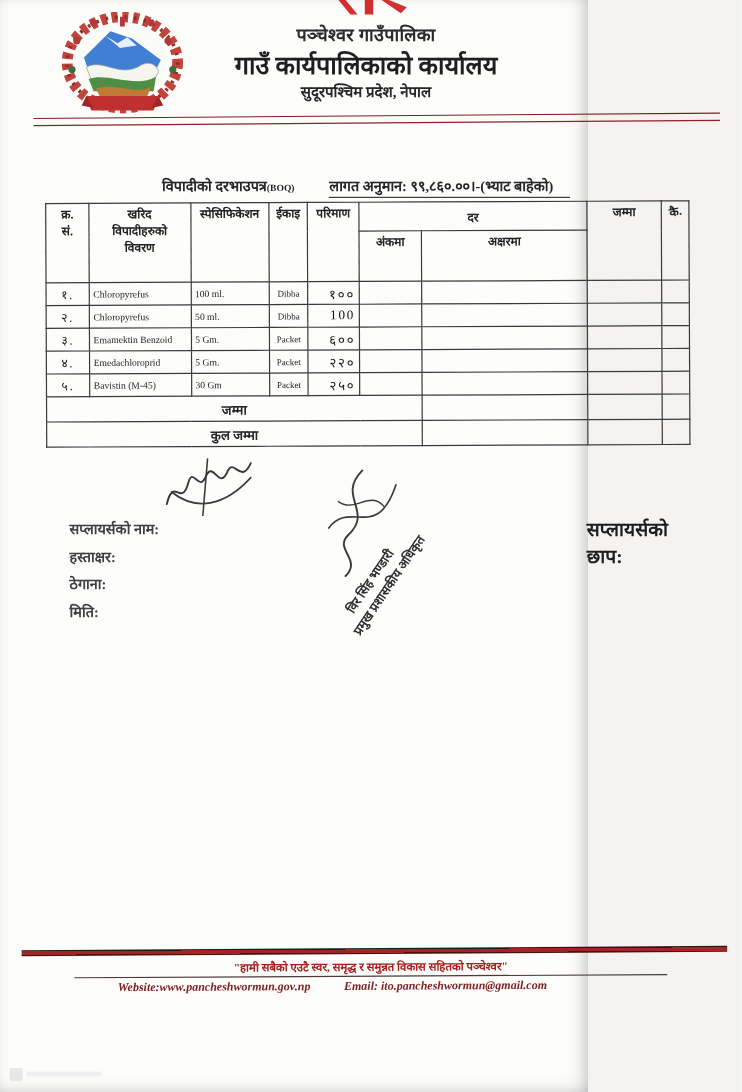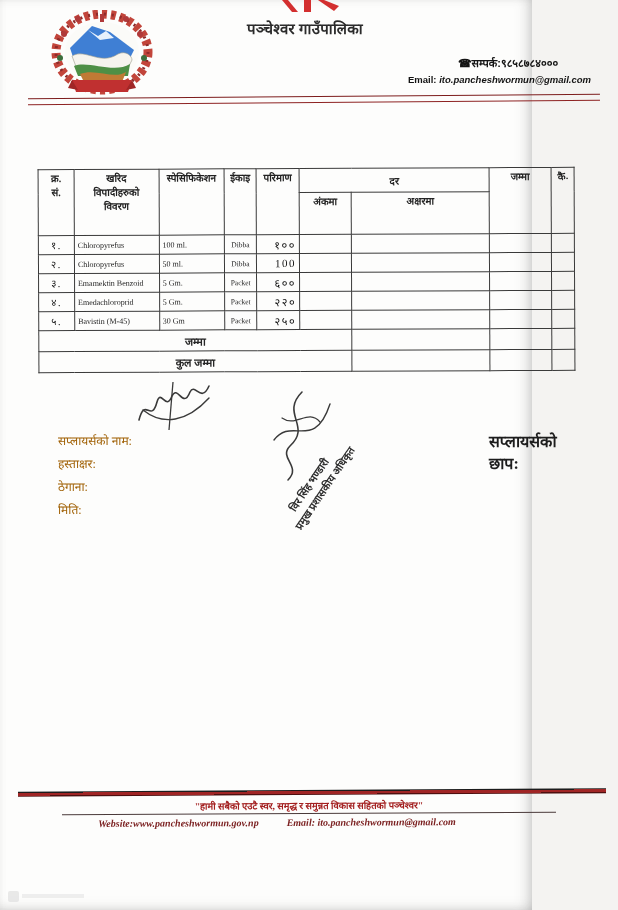--- a/index.html
+++ b/index.html
@@ -1,18 +1,18 @@
 <!DOCTYPE html>
 <html><head>
 <meta charset="utf-8">
 <style>
   html,body{margin:0;padding:0;}
   body{width:618px;height:910px;background:#f4f3f1;overflow:hidden;
        font-family:"Liberation Serif", serif;color:#262626;}
-  .page{position:relative;width:532px;height:910px;background:#fdfdfc;
+  .page{position:relative;width:490px;height:910px;background:#fdfdfc;
         box-shadow:inset -10px 0 16px -10px rgba(90,90,90,.45),
                    inset 0 -8px 14px -9px rgba(120,120,120,.35),
                    inset 4px 4px 10px -8px rgba(150,150,150,.3);}
   
   .top-mark{position:absolute;left:278px;top:0;}
   .seal{position:absolute;left:48px;top:10px;}
   .hdr-center{position:absolute;left:150px;top:18px;width:310px;text-align:center;}
   .hdr-muni{font-size:15px;font-weight:bold;letter-spacing:.3px;color:#2b2b2b;}
   .hdr-office{font-size:21px;font-weight:bold;margin-top:1px;color:#1f1f1f;}
   .hdr-addr1{font-size:12.5px;font-weight:bold;margin-top:2px;}
@@ -41,21 +41,21 @@
   .name-cell,.spec-cell{font-size:8px;text-align:left;vertical-align:middle;color:#1d1d1d;}
   .unit-cell{font-size:7.5px;text-align:center;color:#1d1d1d;}
   .hand{font-size:11px;letter-spacing:1.5px;color:#111;font-weight:500;}
   .sn-cell{font-size:10px;text-align:center;color:#111;}
   .row-h{height:19px;}
   .sum-row{height:21px;}
   .sum-label{font-size:11px;font-weight:bold;text-align:center;}
   .kai{display:inline-block;transform:rotate(-12deg);}
   
   .sig-squiggle{position:absolute;left:133px;top:380px;}
-  .sig-labels{position:absolute;left:58px;top:430px;font-size:12px;font-weight:normal;line-height:23px;color:#a16207;}
+  .sig-labels{position:absolute;left:58px;top:430px;font-size:12px;font-weight:bold;line-height:23px;color:#404040;}
   .stamp-sig{position:absolute;left:268px;top:388px;}
   .stamp-text{position:absolute;left:286px;top:506px;transform:rotate(-56deg);
               transform-origin:0 0;font-size:10.5px;font-weight:bold;color:#2e2e2e;
               white-space:nowrap;line-height:15px;}
   .stamp-text .l2{margin-left:-12px;}
   .supplier-stamp{position:absolute;left:489px;top:430px;font-size:16px;font-weight:bold;color:#1d1d1d;}
   
   .ftr-band{position:absolute;left:18px;top:790px;width:588px;height:5px;
             background:linear-gradient(#1c1c1c 22%,#a02525 22% 78%,#4f0f0f 78%);
             transform:rotate(-0.35deg);}
@@ -99,34 +99,34 @@
     <path d="M26,56 C40,50 66,64 82,54 L80,66 L30,66 Z" fill="#4e8f45"></path>
     <path d="M32,64 C48,58 66,70 78,62 L74,72 L36,72 Z" fill="#c07a35"></path>
     <path d="M24,70 L84,70 L80,82 L28,82 Z" fill="#c03030"></path>
     <path d="M24,70 L20,78 L30,80 Z" fill="#a02626"></path>
     <path d="M84,70 L88,78 L78,80 Z" fill="#a02626"></path>
     <path d="M52,4 L56,4 L56,12 L52,12 Z" fill="#b03a3a"></path>
   </svg>
 
   <div class="hdr-center">
     <div class="hdr-muni">पञ्चेश्वर गाउँपालिका</div>
-  </div>
-
-  <div class="hdr-contact">
-    <div class="contact-line">
-      <span>☎</span><span>सम्पर्क:</span><span>९८५८७८४०००</span>
-    </div>
-    <div class="email-line">
-      <span class="lbl">Email:</span>
-      <span class="adr">ito.pancheshwormun@gmail.com</span>
-    </div>
-  </div>
+    <div class="hdr-office">गाउँ कार्यपालिकाको कार्यालय</div>
+    <div class="hdr-addr2">सुदूरपश्चिम प्रदेश, नेपाल</div>
+  </div>
+
 
   <div class="hdr-rule"></div>
 
+  <div class="doc-title-row">
+    <span>विपादीको दरभाउपत्र</span><span class="boq">(BOQ)</span>
+    <span class="estimate">
+      <span>लागत अनुमान:</span>
+      <span>९९,८६०.००।-(भ्याट बाहेको)</span>
+    </span>
+  </div>
 
   <table class="boq-table">
     <colgroup>
       <col style="width:6.7%">
         <col style="width:15.8%">
         <col style="width:12.2%">
       <col style="width:6%">
         <col style="width:8%">
         <col style="width:9.7%">
       <col style="width:25.8%">

